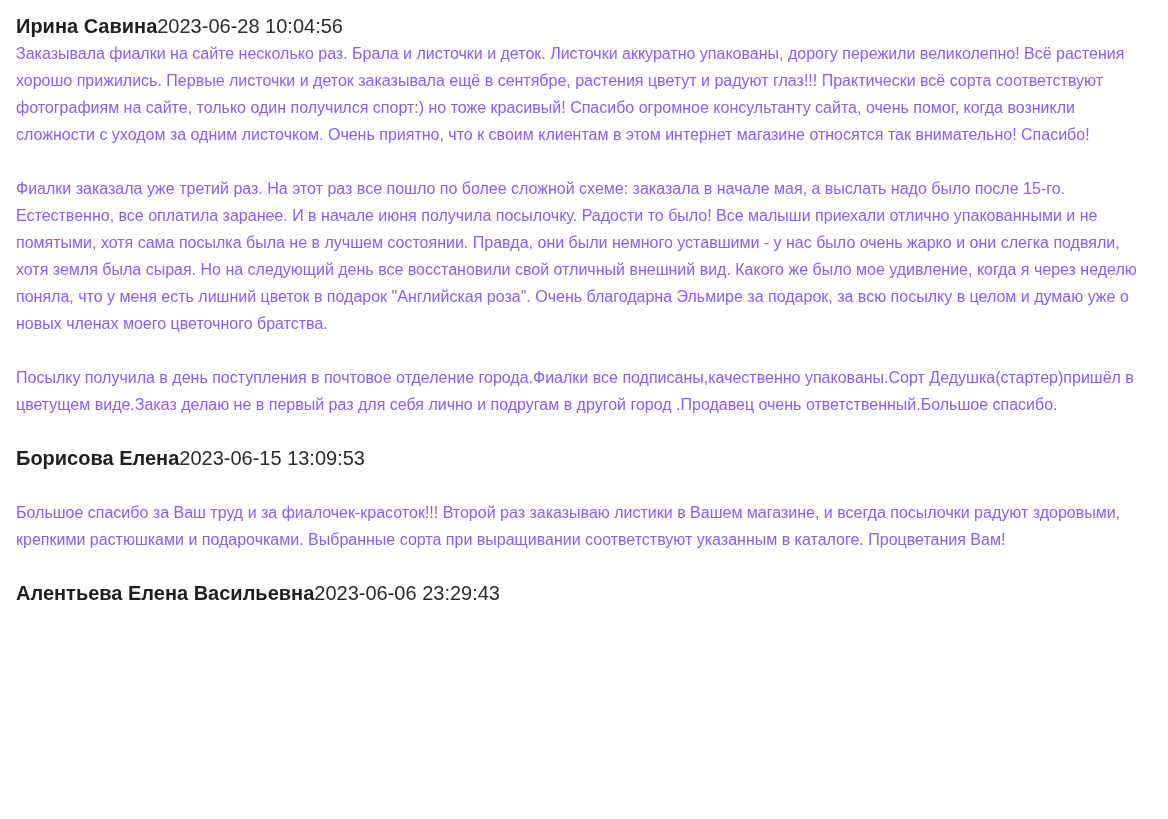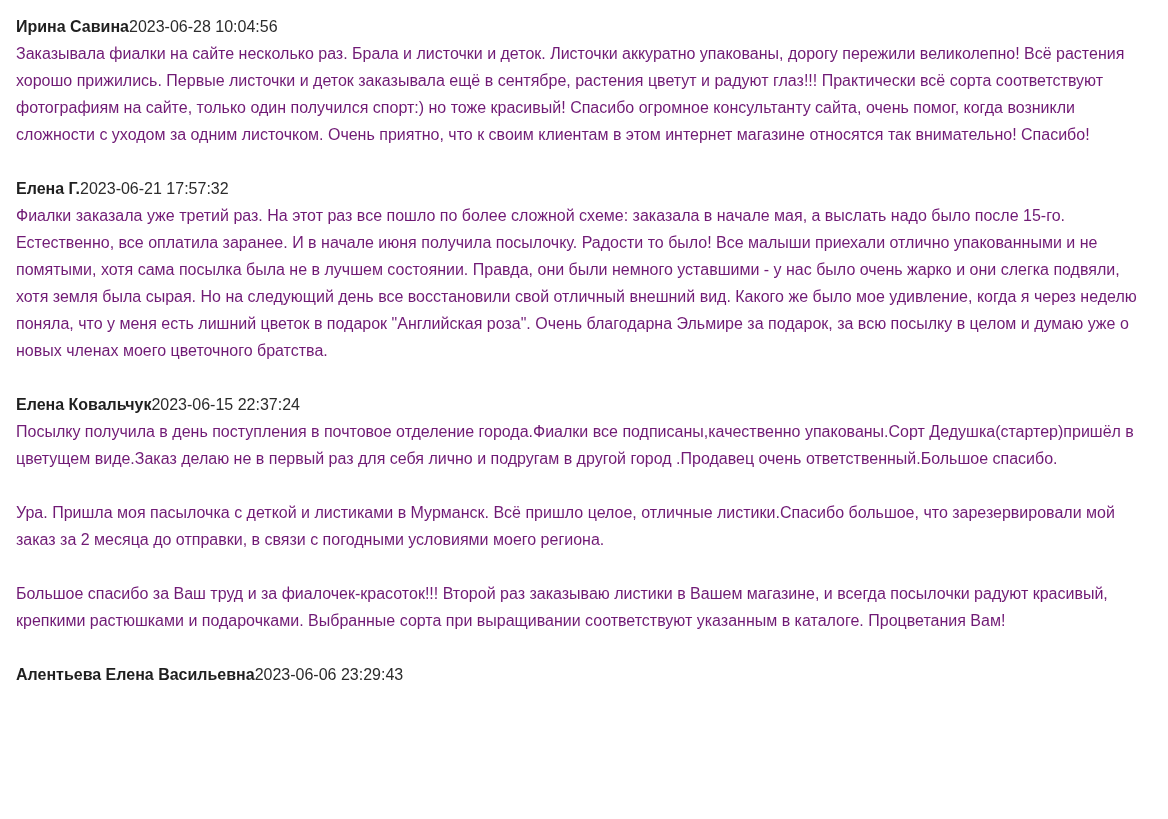--- a/index.html
+++ b/index.html
@@ -19,65 +19,63 @@
   .reviews-list {
     padding: 13px 16px 10px 16px;
   }
   .review {
     margin-bottom: 27px;
   }
   .review:last-child {
     margin-bottom: 0;
   }
   .review-header {
-    font-size: 16px;
+    font-size: 20px;
     line-height: 27px;
     color: #2b2b2b;
   }
   .review-author {
     font-weight: 700;
     color: #1f1f1f;
   }
   .review-date {
     font-weight: 400;
     color: #2b2b2b;
   }
   .review-text {
     margin: 0;
     font-size: 16px;
     line-height: 27px;
-    color: #701a75;
+    color: #8b5cf6;
     text-align: left;
   }
 </style>
 </head>
 <body>
 
 <div class="reviews-list">
 
   <div class="review">
     <div class="review-header"><span class="review-author">Ирина Савина</span><span class="review-date">2023-06-28 10:04:56</span></div>
     <p class="review-text">Заказывала фиалки на сайте несколько раз. Брала и листочки и деток. Листочки аккуратно упакованы, дорогу пережили великолепно! Всё растения хорошо прижились. Первые листочки и деток заказывала ещё в сентябре, растения цветут и радуют глаз!!! Практически всё сорта соответствуют фотографиям на сайте, только один получился спорт:) но тоже красивый! Спасибо огромное консультанту сайта, очень помог, когда возникли сложности с уходом за одним листочком. Очень приятно, что к своим клиентам в этом интернет магазине относятся так внимательно! Спасибо!</p>
   </div>
 
   <div class="review">
-    <div class="review-header"><span class="review-author">Елена Г.</span><span class="review-date">2023-06-21 17:57:32</span></div>
     <p class="review-text">Фиалки заказала уже третий раз. На этот раз все пошло по более сложной схеме: заказала в начале мая, а выслать надо было после 15-го. Естественно, все оплатила заранее. И в начале июня получила посылочку. Радости то было! Все малыши приехали отлично упакованными и не помятыми, хотя сама посылка была не в лучшем состоянии. Правда, они были немного уставшими - у нас было очень жарко и они слегка подвяли, хотя земля была сырая. Но на следующий день все восстановили свой отличный внешний вид. Какого же было мое удивление, когда я через неделю поняла, что у меня есть лишний цветок в подарок "Английская роза". Очень благодарна Эльмире за подарок, за всю посылку в целом и думаю уже о новых членах моего цветочного братства.</p>
   </div>
 
   <div class="review">
-    <div class="review-header"><span class="review-author">Елена Ковальчук</span><span class="review-date">2023-06-15 22:37:24</span></div>
     <p class="review-text">Посылку получила в день поступления в почтовое отделение города.Фиалки все подписаны,качественно упакованы.Сорт Дедушка(стартер)пришёл в цветущем виде.Заказ делаю не в первый раз для себя лично и подругам в другой город .Продавец очень ответственный.Большое спасибо.</p>
   </div>
 
   <div class="review">
-    <p class="review-text">Ура. Пришла моя пасылочка с деткой и листиками в Мурманск. Всё пришло целое, отличные листики.Спасибо большое, что зарезервировали мой заказ за 2 месяца до отправки, в связи с погодными условиями моего региона.</p>
+    <div class="review-header"><span class="review-author">Борисова Елена</span><span class="review-date">2023-06-15 13:09:53</span></div>
   </div>
 
   <div class="review">
-    <p class="review-text">Большое спасибо за Ваш труд и за фиалочек-красоток!!! Второй раз заказываю листики в Вашем магазине, и всегда посылочки радуют красивый, крепкими растюшками и подарочками. Выбранные сорта при выращивании соответствуют указанным в каталоге. Процветания Вам!</p>
+    <p class="review-text">Большое спасибо за Ваш труд и за фиалочек-красоток!!! Второй раз заказываю листики в Вашем магазине, и всегда посылочки радуют здоровыми, крепкими растюшками и подарочками. Выбранные сорта при выращивании соответствуют указанным в каталоге. Процветания Вам!</p>
   </div>
 
   <div class="review">
     <div class="review-header"><span class="review-author">Алентьева Елена Васильевна</span><span class="review-date">2023-06-06 23:29:43</span></div>
   </div>
 
 </div>
 
 </body></html>

